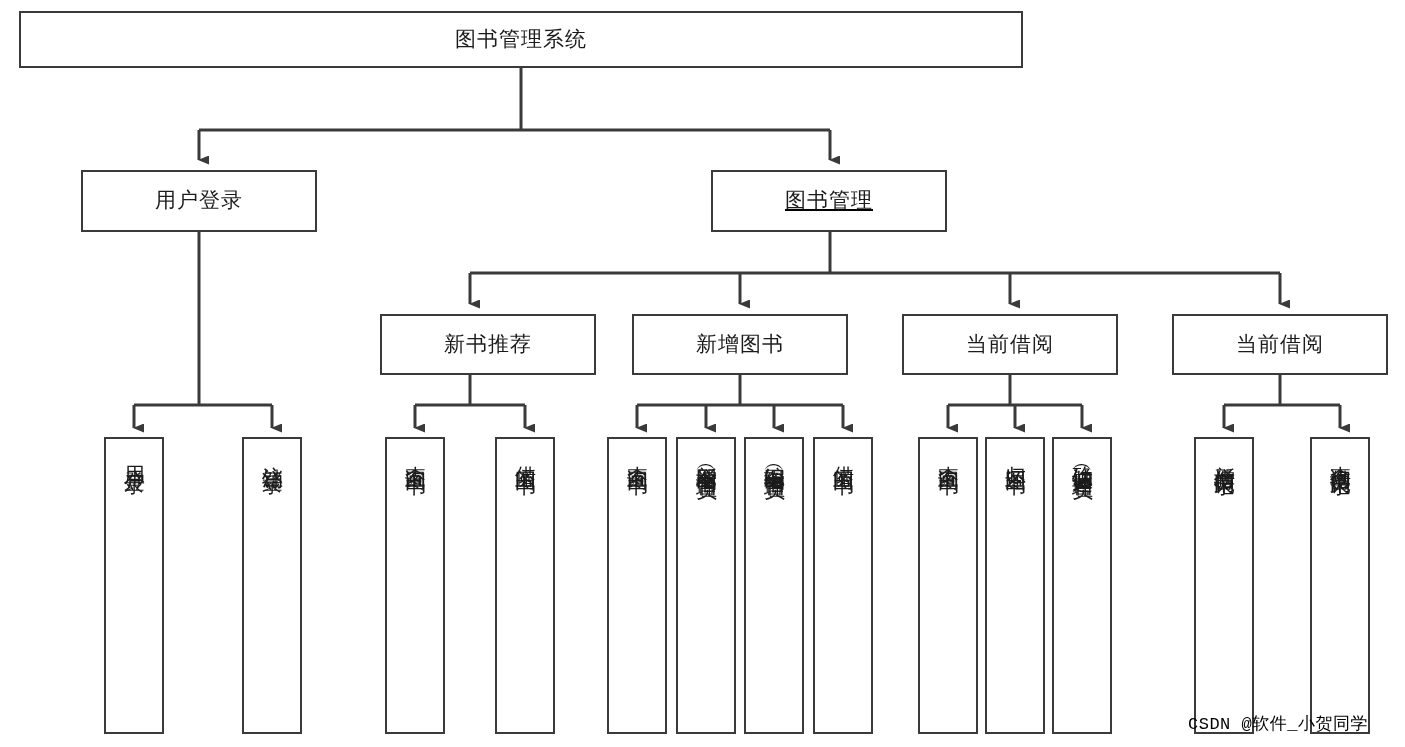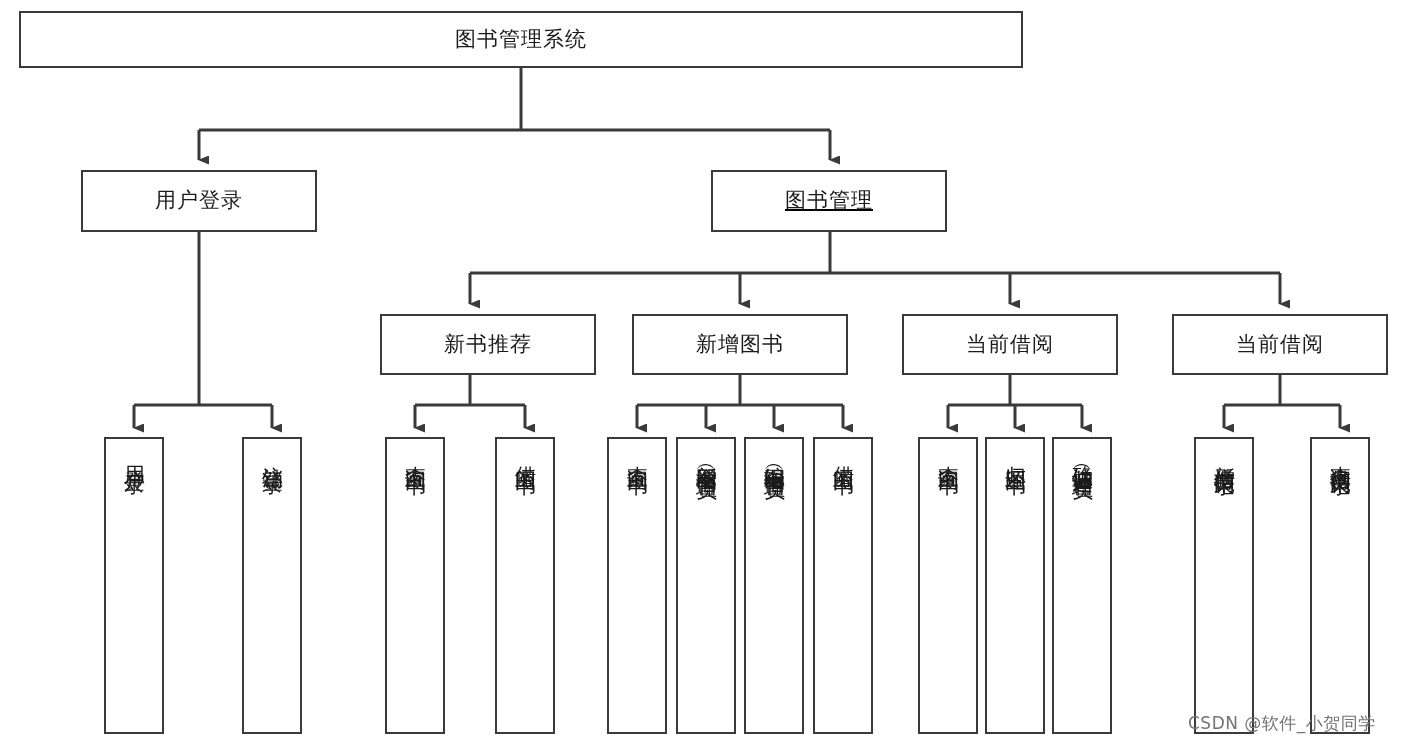--- a/index.html
+++ b/index.html
@@ -61,23 +61,24 @@
     white-space: nowrap;
   }
   .node.vert.tall .label {
     letter-spacing: 2px;
   }
   #watermark {
     position: absolute;
     left: 1188px;
     top: 712px;
     font-size: 17px;
-    color: #737373;
+    color: #000000;
     white-space: nowrap;
     letter-spacing: 0.5px;
+    font-family: Liberation Mono, monospace;
   }
 </style>
 </head>
 <body>
 
 <div id="diagram-root">
 
   <svg class="wires" viewBox="0 0 1405 747">
     <defs>
       <marker id="arrowhead" markerWidth="10" markerHeight="12" refX="4.5" refY="10" orient="auto" markerUnits="userSpaceOnUse">

